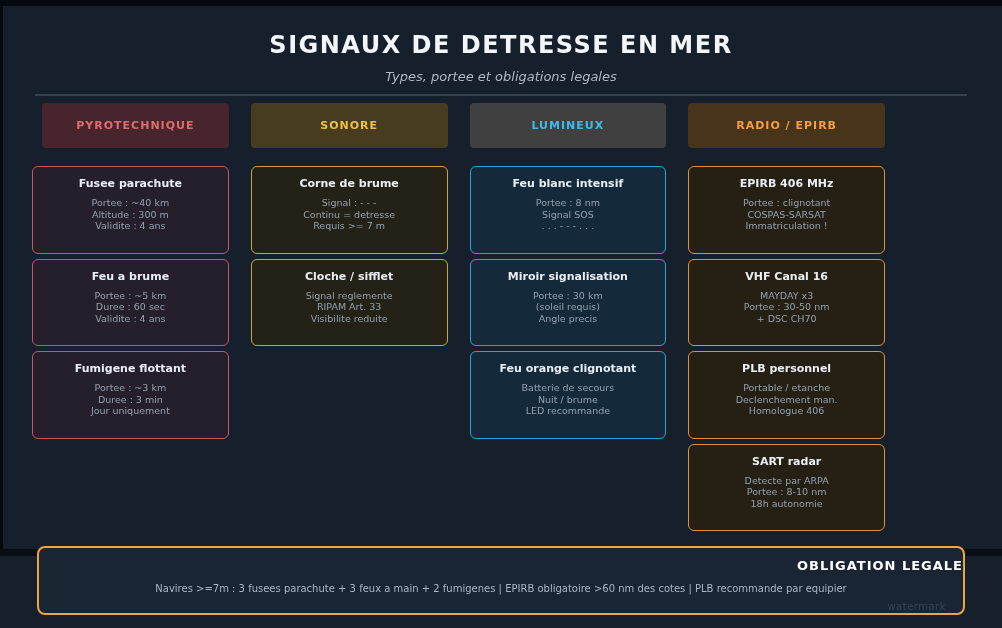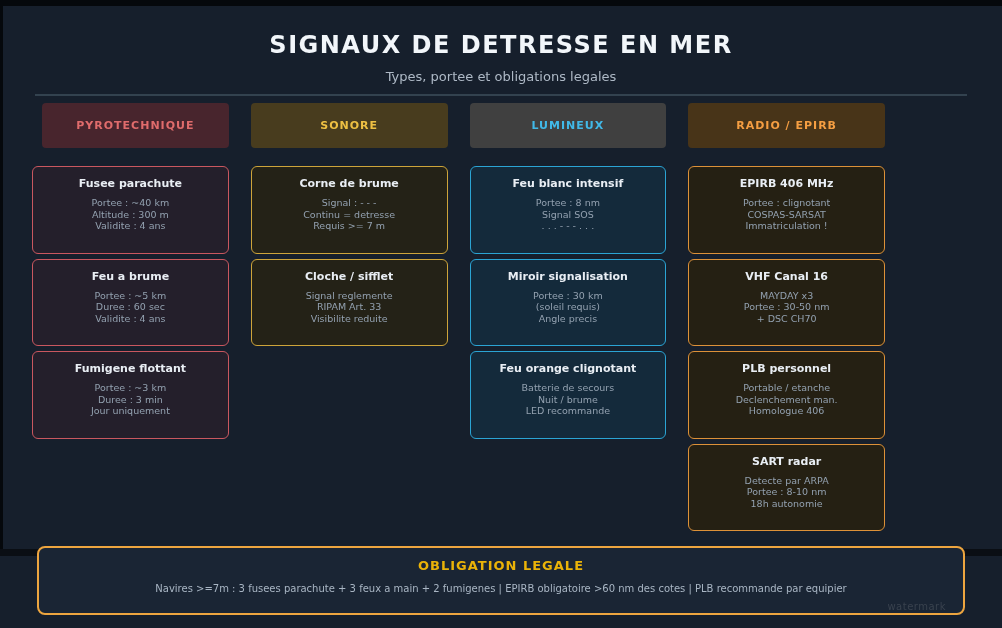--- a/index.html
+++ b/index.html
@@ -18,21 +18,21 @@
   }
   .page-title {
     position:absolute; top:31px; left:0; right:0;
     text-align:center;
     font-size:24px; font-weight:bold; letter-spacing:1.5px;
     color:#f2f6fa;
   }
   .page-subtitle {
     position:absolute; top:69px; left:0; right:0;
     text-align:center;
-    font-size:13px; color:#aeb9c6; font-weight:normal;
+    font-size:13px; color:#aeb9c6; font-weight:normal;font-style:italic;
   }
   .divider {
     position:absolute; top:94px; left:35px; right:35px;
     border-top:2px solid #33424f;
   }
   .columns {
     position:absolute; top:103px; left:32px; width:853px;
     display:flex; gap:22px;
   }
   .col { flex:1; min-width:0; }
@@ -61,21 +61,21 @@
   .c3 .card { border-color:#dd9138; background:#252013; }
 
   .obligation {
     position:absolute; top:546px; left:37px; right:37px; height:69px;
     border:2px solid #eda53f; border-radius:8px;
     background:#1a2534;
     text-align:center; padding-top:10px;
   }
   .obligation-title {
     font-size:13px; font-weight:bold; letter-spacing:1px;
-    color:#eab308; margin-bottom:10px;
+    color:#ffffff; margin-bottom:10px;text-align:right;
   }
   .obligation-text { font-size:10px; color:#a9b6c4; }
 
   .watermark {
     position:absolute; top:601px; right:56px;
     font-size:10px; color:#39424e; letter-spacing:0.5px;
   }
 </style>
 </head>
 <body>

